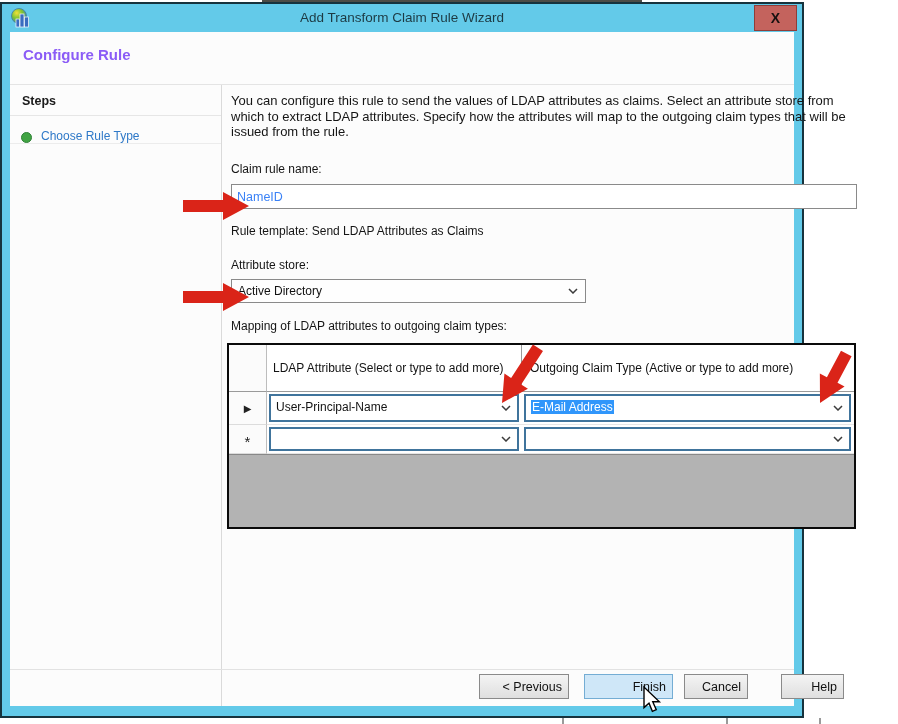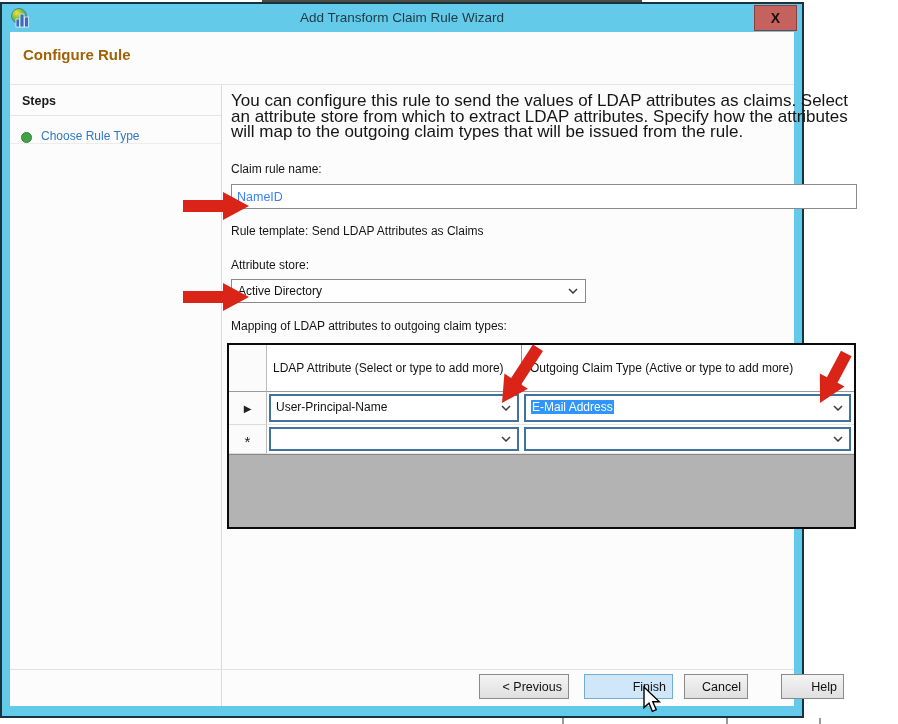--- a/index.html
+++ b/index.html
@@ -27,21 +27,21 @@
   .close-btn{
     position:absolute;top:1px;right:5px;width:43px;height:26px;
     background:#c4635d;border:1px solid #8f3d38;box-sizing:border-box;
     color:#181110;font-weight:bold;font-size:14px;text-align:center;line-height:24px;
     cursor:default;
   }
   .content{
     position:absolute;left:8px;right:8px;top:28px;bottom:10px;background:#fcfcfc;
   }
   .page-heading{
-    position:absolute;left:13px;top:14px;font-size:15px;font-weight:bold;color:#a16207;
+    position:absolute;left:13px;top:14px;font-size:15px;font-weight:bold;color:#8b5cf6;
   }
   .sep1{position:absolute;left:0;right:0;top:52px;height:1px;background:#e4e4e4;}
 
   
   .steps{
     position:absolute;left:0;top:53px;bottom:0;width:211px;
     border-right:1px solid #dadada;
   }
   .steps-header{
     padding:9px 12px 7px 12px;font-size:12.5px;font-weight:bold;color:#1a1a1a;
@@ -51,21 +51,21 @@
     height:27px;display:flex;align-items:flex-end;padding-left:11px;gap:9px;
     border-bottom:1px solid #ececec;font-size:12px;cursor:default;
   }
   .step-dot{width:9px;height:9px;border-radius:50%;background:#41a443;border:1px solid #2f8137;flex:0 0 auto;}
   .step-link{color:#2f79c8;}
   .step-current{color:#3a3a3a;}
 
   
   .desc{
     position:absolute;left:221px;top:61px;width:634px;
-    font-size:17px;line-height:15.5px;color:#151515;
+    font-size:13px;line-height:15.5px;color:#151515;
   }
   .field-label{position:absolute;left:221px;font-size:12px;color:#151515;}
   .lbl-claim{top:130px;}
   .txt-claim{
     position:absolute;left:221px;top:152px;width:614px;height:23px;
     border:1px solid #8a8a8a;background:#ffffff;padding:0 5px;
     font-family:"Liberation Sans",sans-serif;font-size:12.5px;color:#3b82f6;
   }
   .rule-template{position:absolute;left:221px;top:192px;font-size:12px;color:#151515;}
   .lbl-store{top:226px;}

